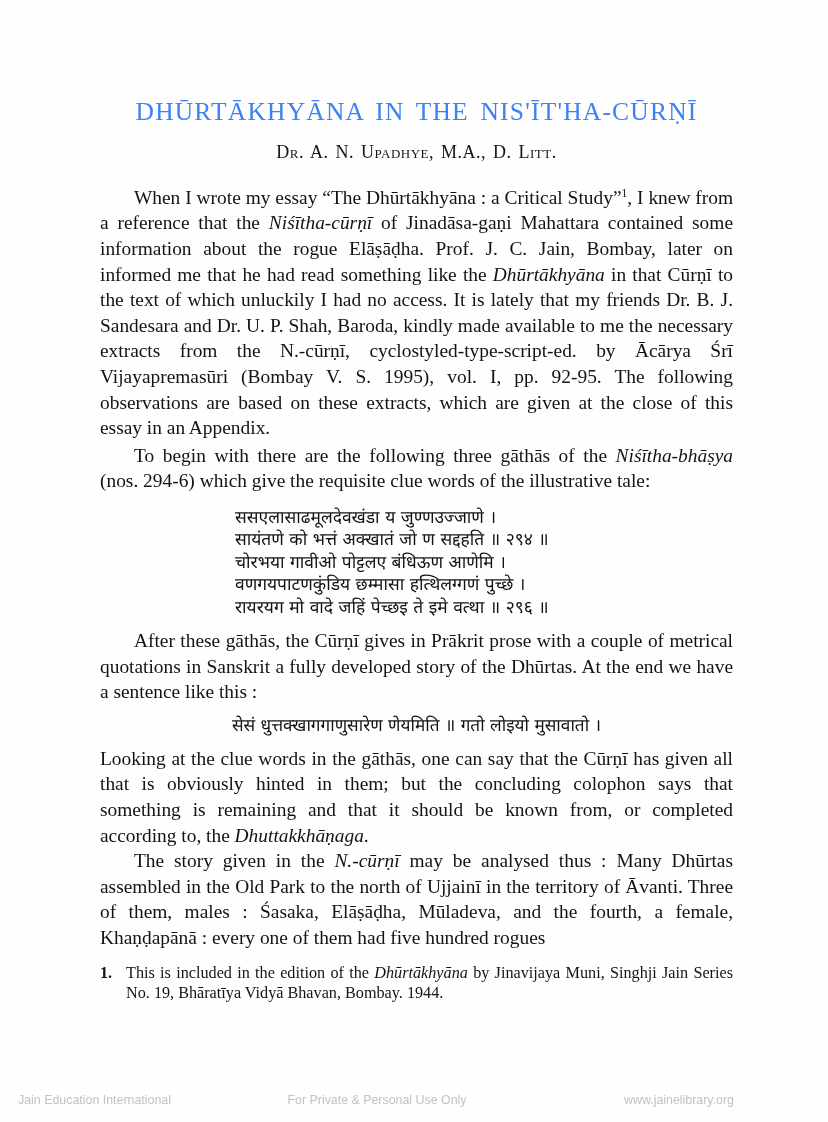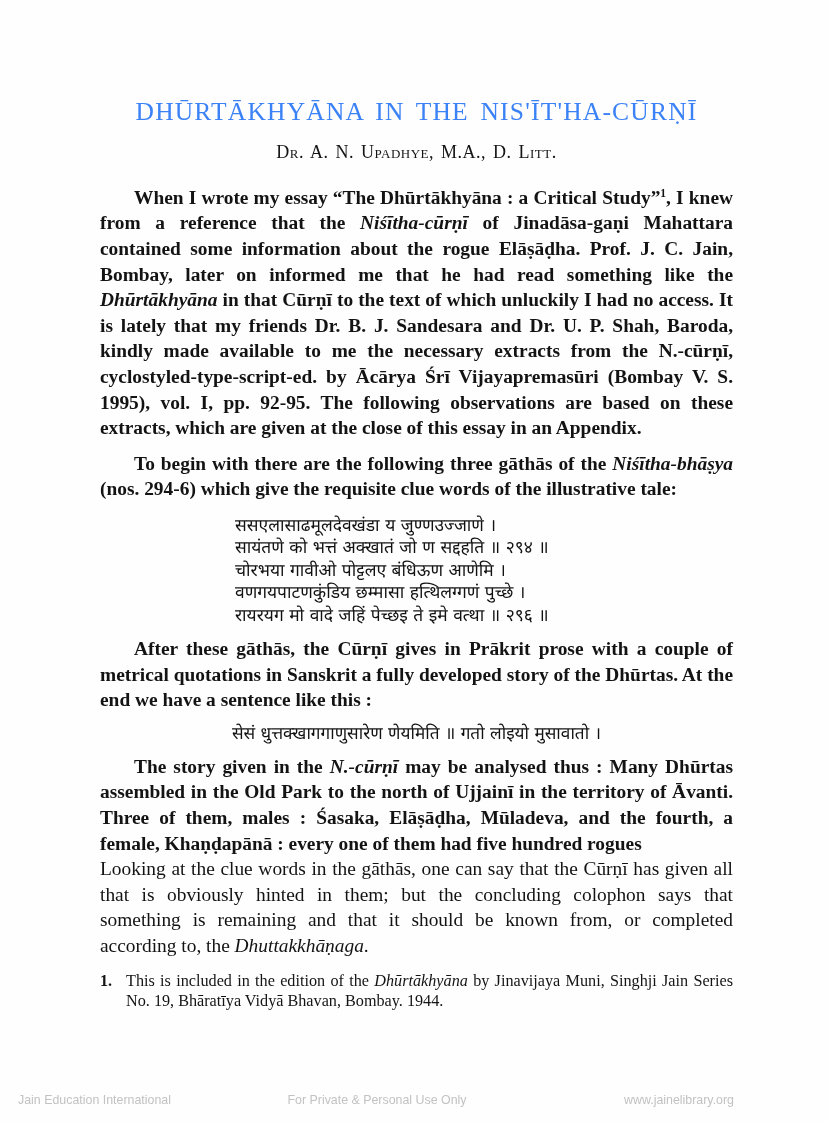--- a/index.html
+++ b/index.html
@@ -58,22 +58,22 @@
   p.body {
     font-size: 19.4px;
     line-height: 25.6px;
     text-align: justify;
     text-justify: inter-word;
     margin: 0;
     color: #131313;
     hyphens: none;
   }
   p.first-para { margin-top: 22px; }
-  p.indent { text-indent: 34px; font-weight: bold; }
-  p.gap-above { margin-top: 10px; }
+  p.indent { text-indent: 34px; }
+  p.gap-above { margin-top: 2px; }
 
   i, .it { font-style: italic; }
 
   sup.fn {
     font-size: 11.5px;
     vertical-align: super;
     line-height: 0;
   }
 
   
@@ -167,23 +167,23 @@
       <div class="vline">सायंतणे को भत्तं अक्खातं जो ण सद्दहति ॥ २९४ ॥</div>
       <div class="vline">चोरभया गावीओ पोट्टलए बंधिऊण आणेमि ।</div>
       <div class="vline">वणगयपाटणकुंडिय छम्मासा हत्थिलग्गणं पुच्छे ।</div>
       <div class="vline">रायरयग मो वादे जहिं पेच्छइ ते इमे वत्था ॥ २९६ ॥</div>
     </div>
 
     <p class="body indent"><span>After these gāthās, the Cūrṇī gives in Prākrit prose with a couple of metrical quotations in Sanskrit a fully developed story of the Dhūrtas. At the end we have a sentence like this :</span></p>
 
     <div class="verse-single">सेसं धुत्तक्खागगाणुसारेण णेयमिति ॥ गतो लोइयो मुसावातो ।</div>
 
+    <p class="body"><span>Looking at the clue words in the gāthās, one can say that the Cūrṇī has given all that is obviously hinted in them; but the concluding colophon says that something is remaining and that it should be known from, or completed according to, the </span><i>Dhuttakkhāṇaga</i><span>.</span></p>
+
     <p class="body indent"><span>The story given in the </span><i>N.-cūrṇī</i><span> may be analysed thus : Many Dhūrtas assembled in the Old Park to the north of Ujjainī in the territory of Āvanti.  Three of them, males : Śasaka, Elāṣāḍha, Mūladeva, and the fourth, a female, Khaṇḍapānā : every one of them had five hundred rogues</span></p>
-
-    <p class="body"><span>Looking at the clue words in the gāthās, one can say that the Cūrṇī has given all that is obviously hinted in them; but the concluding colophon says that something is remaining and that it should be known from, or completed according to, the </span><i>Dhuttakkhāṇaga</i><span>.</span></p>
 
     <div class="footnote-zone">
       <div class="footnote">
         <span class="fn-num">1.</span>
         <span class="fn-text"><span>This is included in the edition of the </span><i>Dhūrtākhyāna</i><span> by Jinavijaya Muni, Singhji Jain Series No. 19, Bhāratīya Vidyā Bhavan, Bombay. 1944.</span></span>
       </div>
     </div>
 
   </div>
 

